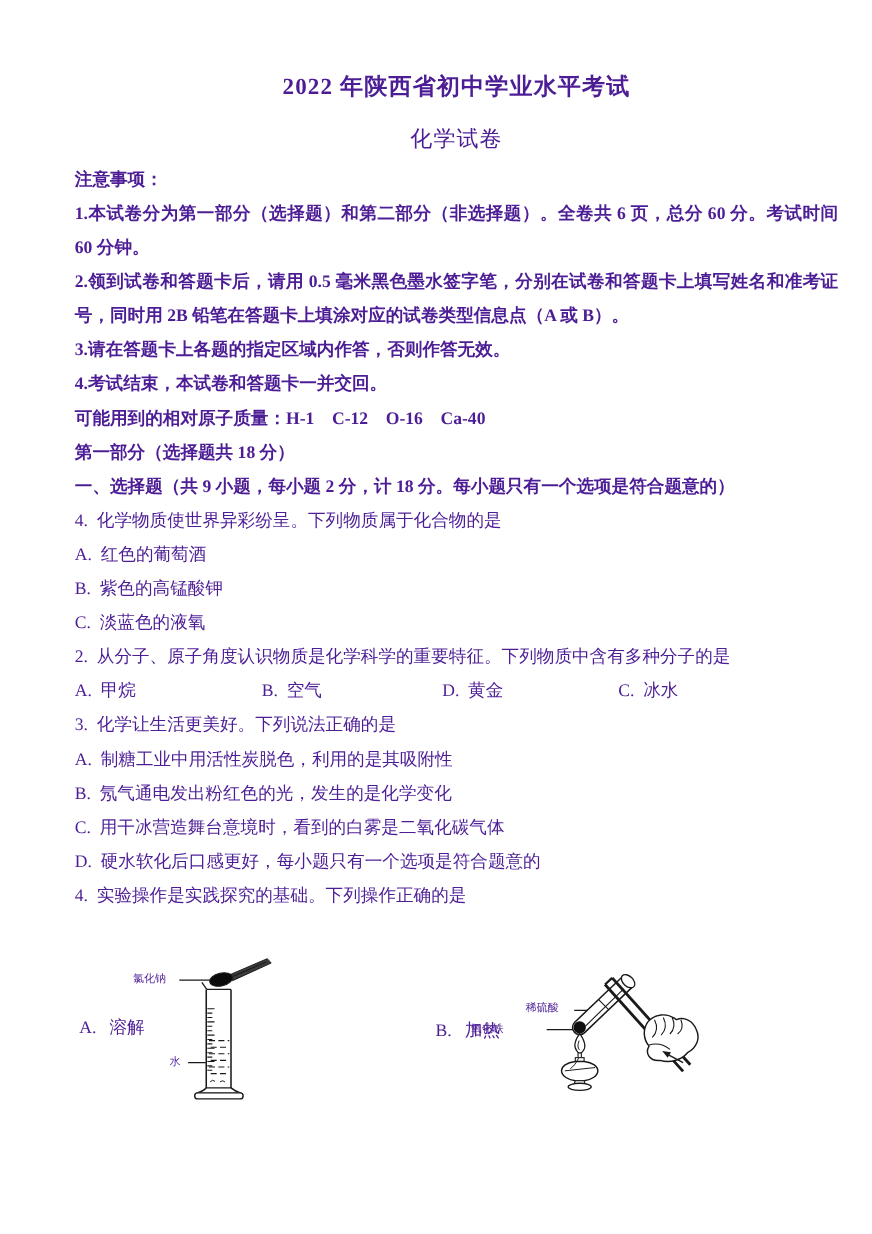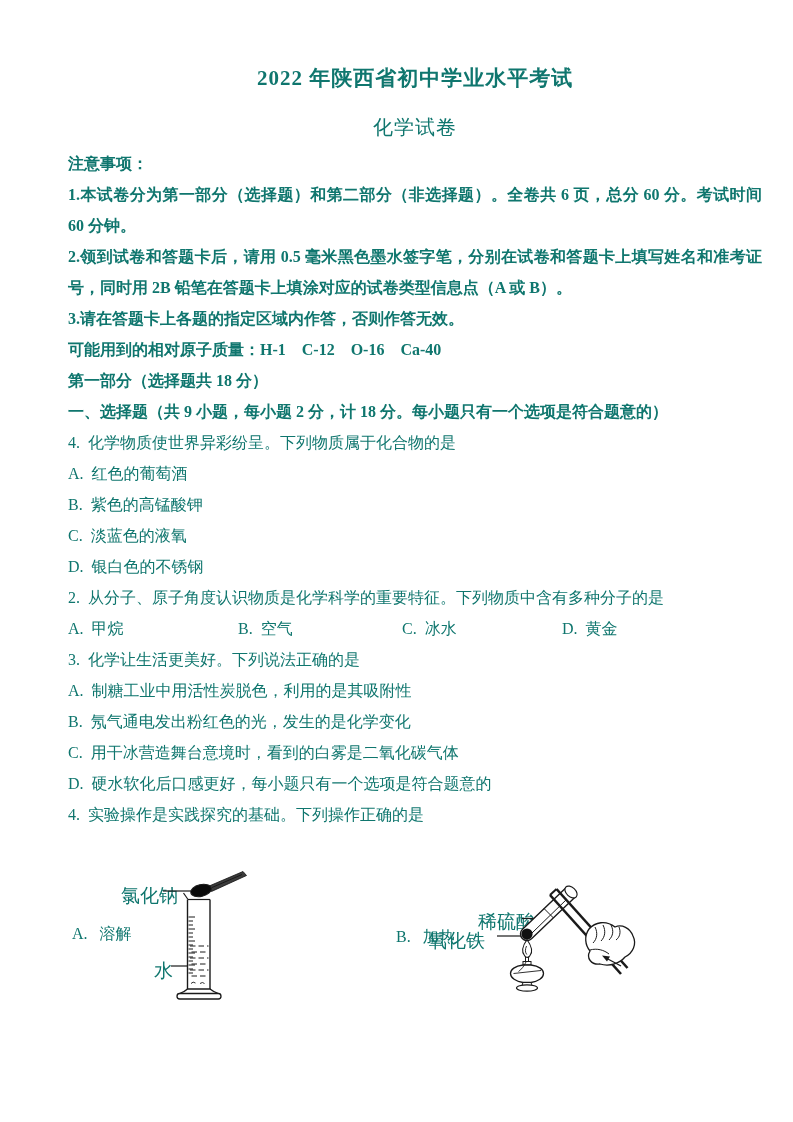--- a/index.html
+++ b/index.html
@@ -1,71 +1,71 @@
 <!DOCTYPE html>
 <html><head>
 <meta charset="utf-8">
 <style>
   html,body { margin:0; padding:0; background:#ffffff; }
   .page {
     position:relative; width:793px; height:1122px; background:#ffffff;
     font-family:"Liberation Serif","DejaVu Serif",serif;
-    color:#0f766e; overflow:hidden;
+    color:#4c1d95; overflow:hidden;
   }
   .content { position:absolute; left:68px; top:64px; width:694px; }
   .title   { font-size:21px; font-weight:700; text-align:center; margin:0; line-height:28px; letter-spacing:1px; }
   .subtitle{ font-size:20px; font-weight:400; text-align:center; margin:22px 0 0 0; line-height:26px; letter-spacing:1px; }
   .flow { margin-top:8px; font-size:16px; line-height:31px; }
   .flow p { margin:0; text-align:justify; }
   .bold { font-weight:700; }
   .center { text-align:left; }
   .pre { white-space:pre-wrap; }
   .stem, .opt { word-spacing:4px; }
   .opts-col p { text-align:left; }
   .opts-row { display:grid; grid-template-columns:170px 164px 160px auto; }
   .opts-row span { display:block; }
 
   
   .figures { position:absolute; left:0; top:866px; width:793px; height:156px; font-size:16px; }
   .fig-label { position:absolute; white-space:pre-wrap; word-spacing:2px; }
-  .ann { position:absolute; font-size:19px; white-space:nowrap; }
+  .ann { position:absolute; font-size:10px; white-space:nowrap; }
   .figures svg { position:absolute; top:0; }
   svg line, svg path, svg rect, svg ellipse, svg polyline { stroke:#1a1a1a; }
 </style>
 </head>
 <body>
 
 <div class="page">
   <div class="content">
     <p class="title">2022 年陕西省初中学业水平考试</p>
     <p class="subtitle">化学试卷</p>
 
     <div class="flow">
       <p class="bold">注意事项：</p>
       <p class="bold">1.本试卷分为第一部分（选择题）和第二部分（非选择题）。全卷共 6 页，总分 60 分。考试时间 60 分钟。</p>
       <p class="bold">2.领到试卷和答题卡后，请用 0.5 毫米黑色墨水签字笔，分别在试卷和答题卡上填写姓名和准考证号，同时用 2B 铅笔在答题卡上填涂对应的试卷类型信息点（A 或 B）。</p>
       <p class="bold">3.请在答题卡上各题的指定区域内作答，否则作答无效。</p>
+      <p class="bold">4.考试结束，本试卷和答题卡一并交回。</p>
       <p class="bold pre">可能用到的相对原子质量：H-1    C-12    O-16    Ca-40</p>
       <p class="bold center">第一部分（选择题共 18 分）</p>
       <p class="bold">一、选择题（共 9 小题，每小题 2 分，计 18 分。每小题只有一个选项是符合题意的）</p>
 
       <p class="stem">4. 化学物质使世界异彩纷呈。下列物质属于化合物的是</p>
       <div class="opts-col">
         <p class="opt">A. 红色的葡萄酒</p>
         <p class="opt">B. 紫色的高锰酸钾</p>
         <p class="opt">C. 淡蓝色的液氧</p>
-        <p class="opt">D. 银白色的不锈钢</p>
       </div>
 
       <p class="stem">2. 从分子、原子角度认识物质是化学科学的重要特征。下列物质中含有多种分子的是</p>
       <div class="opts-row">
         <span class="opt">A. 甲烷</span>
         <span class="opt">B. 空气</span>
+        <span class="opt">D. 黄金</span>
         <span class="opt">C. 冰水</span>
-        <span class="opt">D. 黄金</span>
       </div>
 
       <p class="stem">3. 化学让生活更美好。下列说法正确的是</p>
       <div class="opts-col">
         <p class="opt">A. 制糖工业中用活性炭脱色，利用的是其吸附性</p>
         <p class="opt">B. 氖气通电发出粉红色的光，发生的是化学变化</p>
         <p class="opt">C. 用干冰营造舞台意境时，看到的白雾是二氧化碳气体</p>
         <p class="opt">D. 硬水软化后口感更好，每小题只有一个选项是符合题意的</p>
       </div>
 

